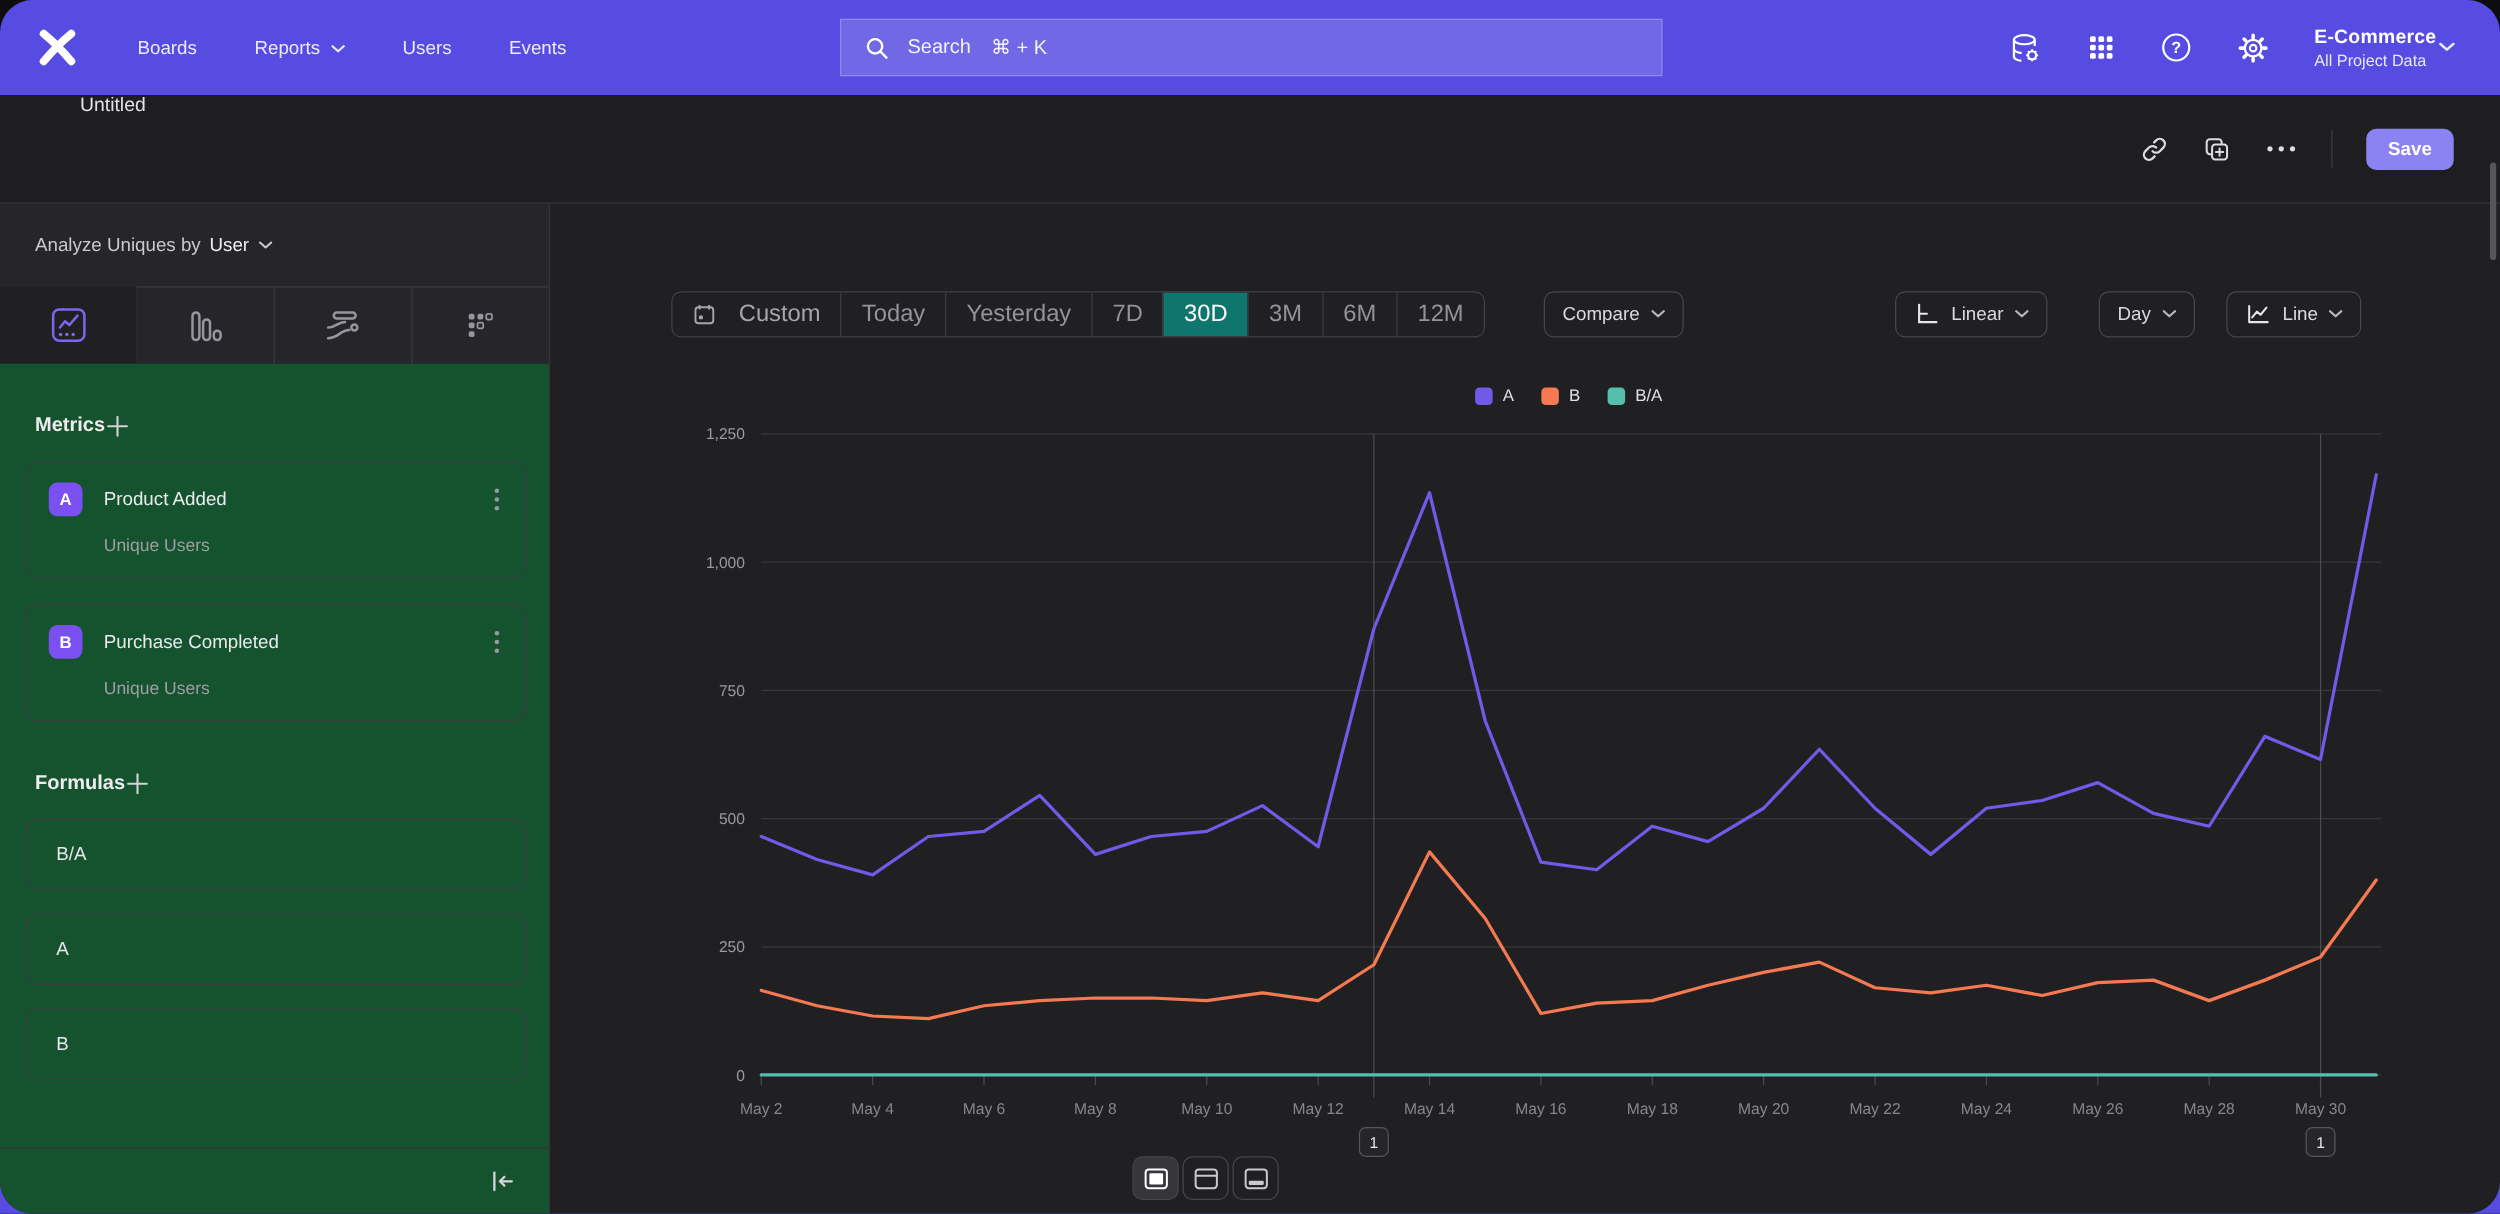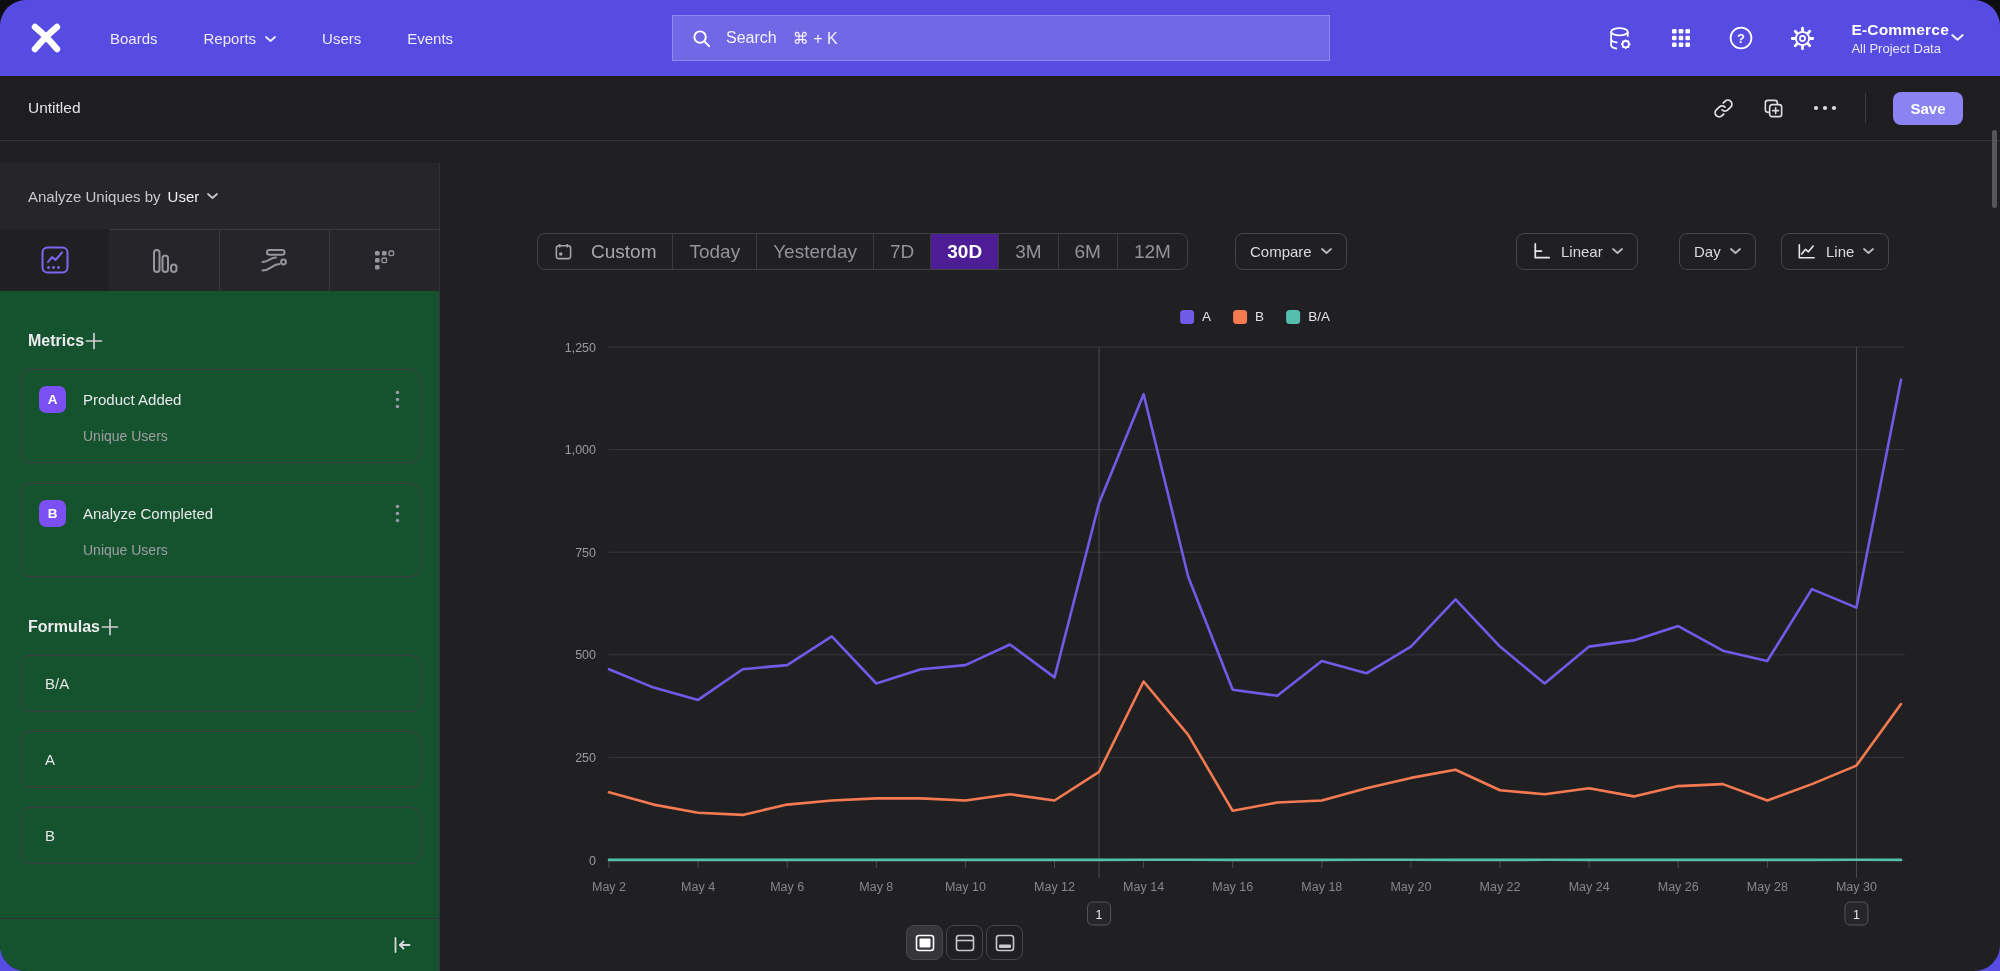--- a/index.html
+++ b/index.html
@@ -21,22 +21,22 @@
   .nav-icon { color:#FFFFFF; display:flex; align-items:center; cursor:pointer; }
   #project-switcher { display:flex; align-items:center; gap:2px; cursor:pointer; }
   #project-name { font-size:15.5px; font-weight:bold; color:#FFFFFF; letter-spacing:.2px; }
   #project-scope { font-size:13px; font-weight:normal; color:#E9E7FB; margin-top:2px; }
 
   
   #content { position:absolute; top:76px; left:0; right:0; bottom:0; background:#202023;
     border-radius:0 0 26px 26px; overflow:hidden; }
 
   
-  #titlebar { position:absolute; top:0; left:0; right:0; height:65px; background:#1E1E21;
-    border-bottom:1px solid #343438; display:flex; align-items:center; }
+  #titlebar { position:absolute; top:0; left:0; right:0; height:87px; background:#1E1E21;
+    border-bottom:1px solid #343438; display:flex; align-items:flex-start;padding-left:36px; }
   #doc-title { margin-left:28px; font-size:15.5px; color:#E3E2E7; cursor:text; }
   #title-actions { position:absolute; right:37px; height:100%; display:flex; align-items:center; gap:27px; }
   .tb-icon { color:#DDDCE1; display:flex; cursor:pointer; }
   .v-divider { width:1px; height:30px; background:#3C3C41; }
   #save-btn { width:70px; height:33px; border-radius:8px; background:#8A83F1; color:#FFFFFF;
     font-size:15px; font-weight:bold; display:flex; align-items:center; justify-content:center; cursor:pointer; }
 
   
   #sidebar { position:absolute; top:87px; left:0; bottom:0; width:440px; background:#14532d;
     border-right:1px solid #343438; }
@@ -67,21 +67,21 @@
   #main { position:absolute; top:87px; left:456px; right:0; bottom:0; }
   .pill-btn { position:absolute; height:37px; border:1px solid #46464B; border-radius:8px;
     display:flex; align-items:center; gap:9px; padding:0 14px; font-size:15px; color:#DBDADF; cursor:pointer; background:#202023; }
   .pill-btn .ic { color:#E6E5E9; display:flex; }
   .pill-btn svg.chev { color:#B9B8BF; }
   #range-group { position:absolute; left:81px; top:70px; height:37px; border:1px solid #414146; border-radius:8px;
     display:flex; overflow:hidden; }
   .range-cell { display:flex; align-items:center; gap:18px; padding:0 16px; font-size:19px; color:#94929B;
     border-left:1px solid #3A3A3F; cursor:pointer; white-space:nowrap; }
   .range-cell:first-child { border-left:none; color:#A7A5AD; }
-  .range-cell.selected { background:#4c1d95; color:#FFFFFF; font-weight:bold; }
+  .range-cell.selected { background:#0f766e; color:#FFFFFF; font-weight:normal; }
   #compare-btn { left:763px; top:70px;margin-left:16px; }
   #scale-btn { left:1060px; top:70px; }
   #interval-btn { left:1223px; top:70px; }
   #charttype-btn { left:1325px; top:70px; }
 
   #legend { position:absolute; top:146px; left:799px; transform:translateX(-50%); display:flex; gap:22px; }
   .legend-item { display:flex; align-items:center; gap:8px; font-size:13.5px; color:#E2E1E6; cursor:pointer; }
   .legend-swatch { width:14px; height:14px; border-radius:3.5px; }
   .legend-swatch.dotted { background-image:radial-gradient(rgba(255,255,255,.55) 1px, transparent 1.3px);
     background-size:4px 4px; }
@@ -288,21 +288,21 @@
                   <circle cx="2.5" cy="9.5" r="1.8"></circle>
                   <circle cx="2.5" cy="16.5" r="1.8"></circle>
                 </svg>
               </span>
             </div>
             <div class="metric-sub">Unique Users</div>
           </div>
           <div class="metric-card">
             <div class="metric-top">
               <div class="metric-badge">B</div>
-              <div class="metric-name">Analyze Completed</div>
+              <div class="metric-name">Purchase Completed</div>
               <span class="kebab">
                 <svg width="5" height="19" viewBox="0 0 5 19" fill="currentColor">
                   <circle cx="2.5" cy="2.5" r="1.8"></circle>
                   <circle cx="2.5" cy="9.5" r="1.8"></circle>
                   <circle cx="2.5" cy="16.5" r="1.8"></circle>
                 </svg>
               </span>
             </div>
             <div class="metric-sub">Unique Users</div>
           </div>

